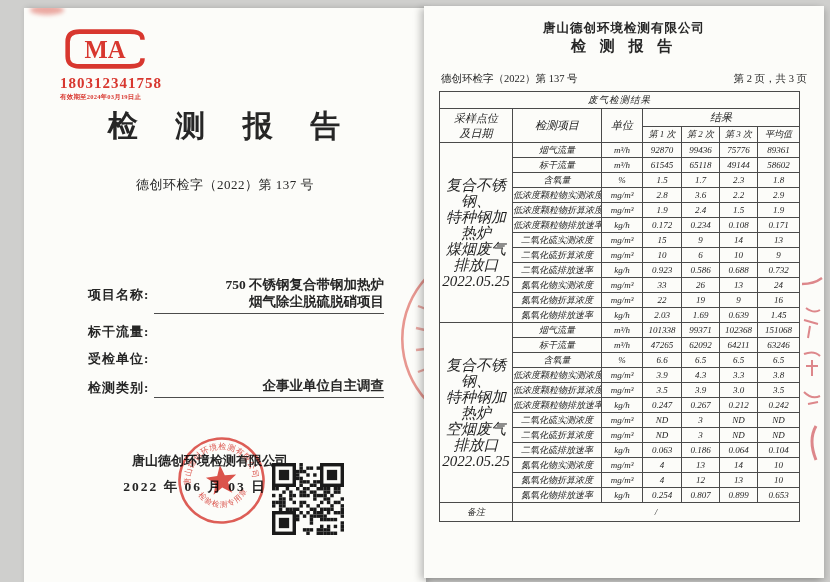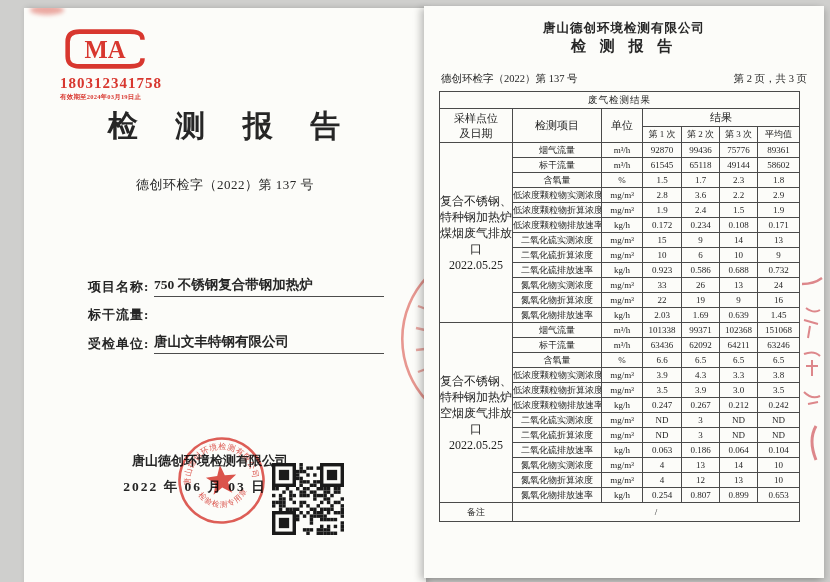--- a/index.html
+++ b/index.html
@@ -15,42 +15,42 @@
           filter:blur(2px);border-radius:50%;}
   .cma{position:absolute;left:36px;top:20px;width:120px;text-align:left;}
   .cma-num{font-size:15px;font-weight:bold;letter-spacing:1px;margin-top:1px;}
   .cma-valid{font-size:6.5px;font-weight:bold;letter-spacing:.2px;margin-top:1px;}
   .l-title{position:absolute;left:0;right:0;top:98px;text-align:center;font-size:30px;font-weight:bold;
            letter-spacing:2px;word-spacing:26px;}
   .l-docno{position:absolute;left:0;right:0;top:168px;text-align:center;font-size:13px;letter-spacing:.5px;}
   .fields{position:absolute;left:64px;top:268px;width:296px;}
   .frow{display:flex;align-items:center;margin-bottom:9px;}
   .flabel{width:66px;font-size:13px;font-weight:600;letter-spacing:1px;flex:none;}
-  .fvalue{flex:1;text-align:left;font-size:13.5px;font-weight:600;border-bottom:1.5px solid #4c4c4c;
+  .fvalue{flex:1;text-align:right;font-size:13.5px;font-weight:600;border-bottom:1.5px solid #4c4c4c;
           padding-bottom:3px;line-height:17px;min-height:17px;}
   .l-company{position:absolute;left:0;right:30px;top:444px;text-align:center;font-size:13px;font-weight:600;}
   .l-date{position:absolute;left:0;right:60px;top:470px;text-align:center;font-size:13.5px;font-weight:600;letter-spacing:2px;}
   .stamp{position:absolute;left:145px;top:420px;mix-blend-mode:multiply;transform:rotate(-6deg);}
   .qr{position:absolute;left:248px;top:455px;width:72px;height:72px;}
   .edge-arc-left{position:absolute;left:372px;top:266px;mix-blend-mode:multiply;}
   
   .r-company{position:absolute;left:0;right:0;top:14px;text-align:center;font-size:12.5px;font-weight:600;letter-spacing:1px;}
   .r-title{position:absolute;left:0;right:0;top:31px;text-align:center;font-size:15px;font-weight:bold;
            letter-spacing:5px;}
   .r-meta{position:absolute;left:17px;right:17px;top:66px;display:flex;justify-content:space-between;
           font-size:10.5px;}
   .rtable{position:absolute;left:15px;top:85px;}
-  table{border-collapse:collapse;table-layout:fixed;width:332px;font-size:9px;color:#1e1e1e;}
+  table{border-collapse:collapse;table-layout:fixed;width:332px;font-size:9px;color:#1e1e1e;font-style:italic;}
   th,td{border:1px solid #4a4a4a;text-align:center;vertical-align:middle;padding:0;font-weight:normal;
         overflow:hidden;white-space:nowrap;}
   .t-title{height:17px;font-size:9.5px;letter-spacing:1px;}
   .t-h1{height:18px;font-size:11px;}
   .t-h2{height:16px;font-size:9px;}
   tbody td{height:14px;}
-  .samplecell{font-size:12px;line-height:16px;white-space:normal;}
+  .samplecell{font-size:15px;line-height:16px;white-space:normal;}
   .remark-row td{height:18px;}
   .edge-seal-right{position:absolute;left:374px;top:268px;mix-blend-mode:multiply;}
 </style>
 </head>
 <body>
 
 <div class="scene">
 
   <div class="page page-left">
     <div class="smudge"></div>
@@ -65,28 +65,32 @@
     </div>
 
     <div class="l-title">检 测 报 告</div>
     <div class="l-docno">德创环检字（2022）第 137 号</div>
 
     <div class="fields">
       <div class="frow">
         <span class="flabel">项目名称:</span>
         <span class="fvalue">
           <div>750 不锈钢复合带钢加热炉</div>
+          <div>烟气除尘脱硫脱硝项目</div>
         </span>
       </div>
       <div class="frow">
         <span class="flabel">标干流量:</span>
       </div>
       <div class="frow">
         <span class="flabel">受检单位:</span>
-        <span class="fvalue">唐山文丰特钢有限公司</span>
+      </div>
+      <div class="frow">
+        <span class="flabel">检测类别:</span>
+        <span class="fvalue">企事业单位自主调查</span>
       </div>
     </div>
 
     <div class="l-company">唐山德创环境检测有限公司</div>
     <div class="l-date">2022 年 06 月 03 日</div>
 
     <svg class="stamp" width="105" height="105" viewBox="0 0 105 105">
       <defs>
         <path id="ringTop" d="M 21,52.5 A 31.5,31.5 0 0 1 84,52.5" fill="none"></path>
         <path id="ringBot" d="M 26,60 A 28,28 0 0 0 79,60" fill="none"></path>
@@ -413,21 +417,21 @@
               <td>烟气流量</td>
               <td>m³/h</td>
               <td>101338</td>
               <td>99371</td>
               <td>102368</td>
               <td>151068</td>
             </tr>
             <tr>
               <td>标干流量</td>
               <td>m³/h</td>
-              <td>63436</td>
+              <td>47265</td>
               <td>62092</td>
               <td>64211</td>
               <td>63246</td>
             </tr>
             <tr>
               <td>含氧量</td>
               <td>%</td>
               <td>6.6</td>
               <td>6.5</td>
               <td>6.5</td>

